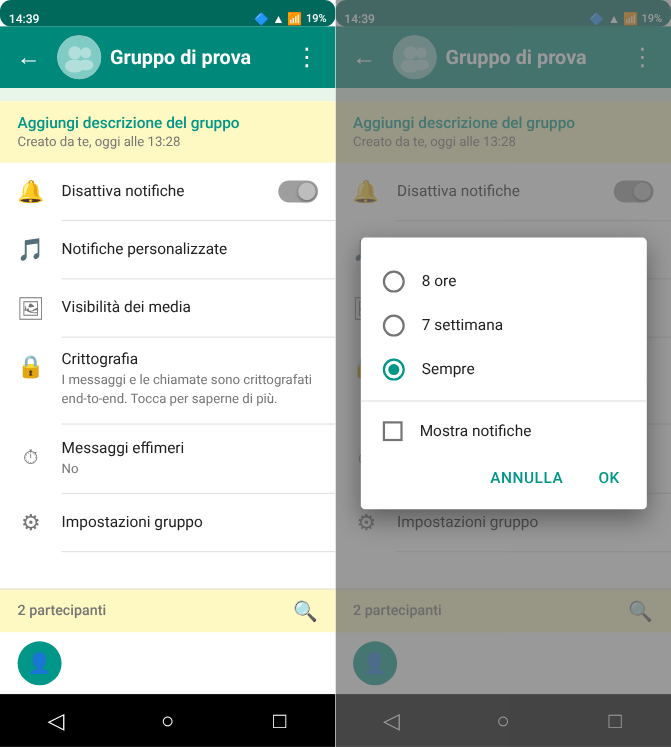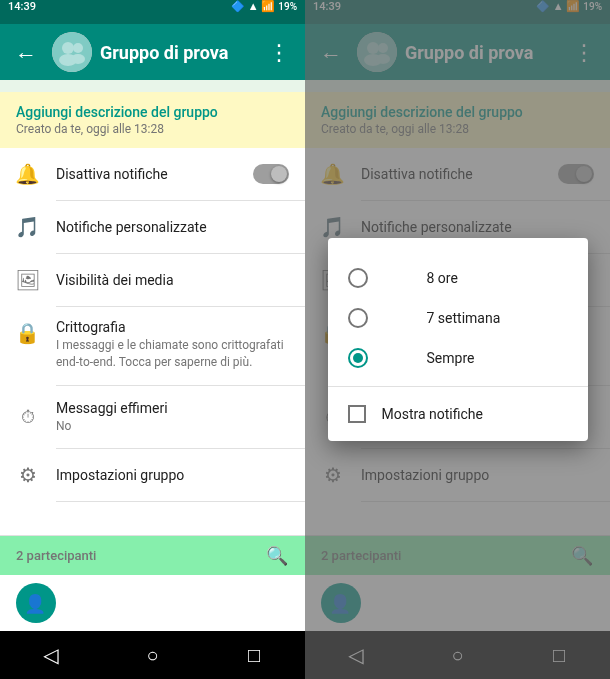--- a/index.html
+++ b/index.html
@@ -21,26 +21,27 @@
       background: #fff;
       position: relative;
       overflow: hidden;
     }
 
     
     .status-bar {
       height: 24px;
       background: #00695c;
       display: flex;
-      align-items: flex-start;
+      align-items: flex-end;
       justify-content: space-between;
       padding: 0 8px;
       font-size: 11px;
       color: #fff;
       font-weight: 500;
+      border-radius: 10px;
     }
     .status-right { display: flex; align-items: center; gap: 3px; }
 
     
     .app-bar {
       height: 56px;
       background: #00897b;
       display: flex;
       align-items: center;
       padding: 0 8px;
@@ -143,21 +144,21 @@
       border-radius: 50%;
       background: #bdbdbd;
       position: absolute;
       top: 2px; right: 2px;
       box-shadow: 0 1px 3px rgba(0,0,0,0.4);
     }
 
     
     .participants-bar {
       height: 40px;
-      background: #86efac;
+      background: #fef9c3;
       border-top: 1px solid #e0e0e0;
       display: flex;
       align-items: center;
       padding: 0 16px;
       justify-content: space-between;
     }
     .participants-label {
       font-size: 13px;
       color: #757575;
       font-weight: 500;
@@ -256,21 +257,20 @@
       border-color: #009688;
     }
     .radio-inner {
       width: 10px; height: 10px;
       border-radius: 50%;
       background: #009688;
     }
     .radio-label {
       font-size: 14px;
       color: #212121;
-      margin-left: 43px;
     }
     .checkbox-row {
       display: flex;
       align-items: center;
       padding: 10px 20px;
       gap: 16px;
     }
     .checkbox-box {
       width: 18px; height: 18px;
       border: 2px solid #757575;
@@ -553,15 +553,19 @@
         <span class="radio-label">Sempre</span>
       </div>
 
       <div style="height:1px; background:#e0e0e0; margin: 8px 0;"></div>
 
       <div class="checkbox-row">
         <div class="checkbox-box"></div>
         <span class="checkbox-label">Mostra notifiche</span>
       </div>
 
+      <div class="modal-actions">
+        <div class="modal-btn">ANNULLA</div>
+        <div class="modal-btn">OK</div>
+      </div>
     </div>
   </div>
 </div>
 
 </body></html>

